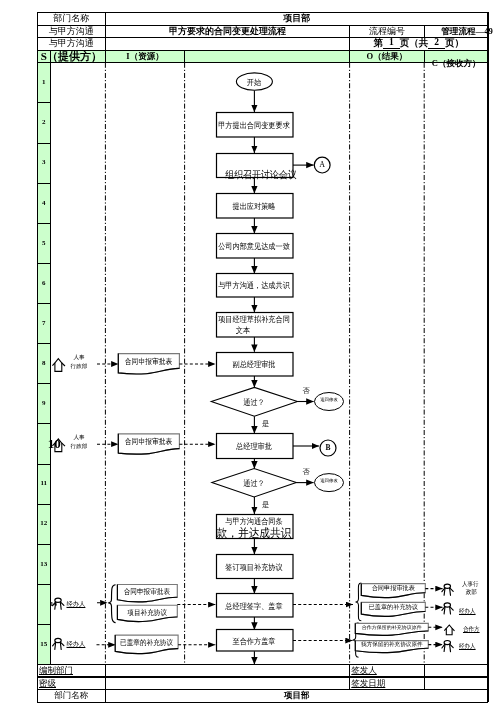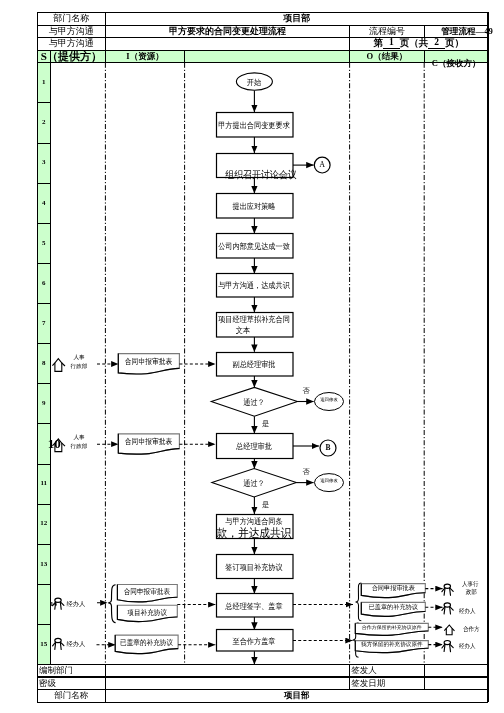--- a/index.html
+++ b/index.html
@@ -2,21 +2,21 @@
 <html><head>
 <meta charset="utf-8">
 <style>
   html,body{margin:0;padding:0;background:#ffffff;}
   body{width:504px;height:713px;position:relative;overflow:hidden;
        font-family:"Liberation Serif",serif;color:#000;}
   #sheet{position:absolute;left:0;top:0;width:504px;height:713px;}
   .tx{position:absolute;display:flex;align-items:center;box-sizing:border-box;
       white-space:nowrap;line-height:1.05;}
   .c{justify-content:center;}
-  .l{justify-content:flex-start;}
+  .l{justify-content:flex-start;text-decoration:underline;}
   .b{font-weight:bold;}
   .u{border-bottom:1px solid #000;padding:0 6px;}
   svg.ov{position:absolute;left:0;top:0;}
   .doc{fill:#fff;stroke:#7a7a7a;stroke-width:1.15;}
   .docsh{fill:none;stroke:#000;stroke-width:1.15;}
   .tx>i{font-style:normal;display:inline-block;transform:scaleX(0.895);transform-origin:center center;}
 </style>
 </head>
 <body>
 

